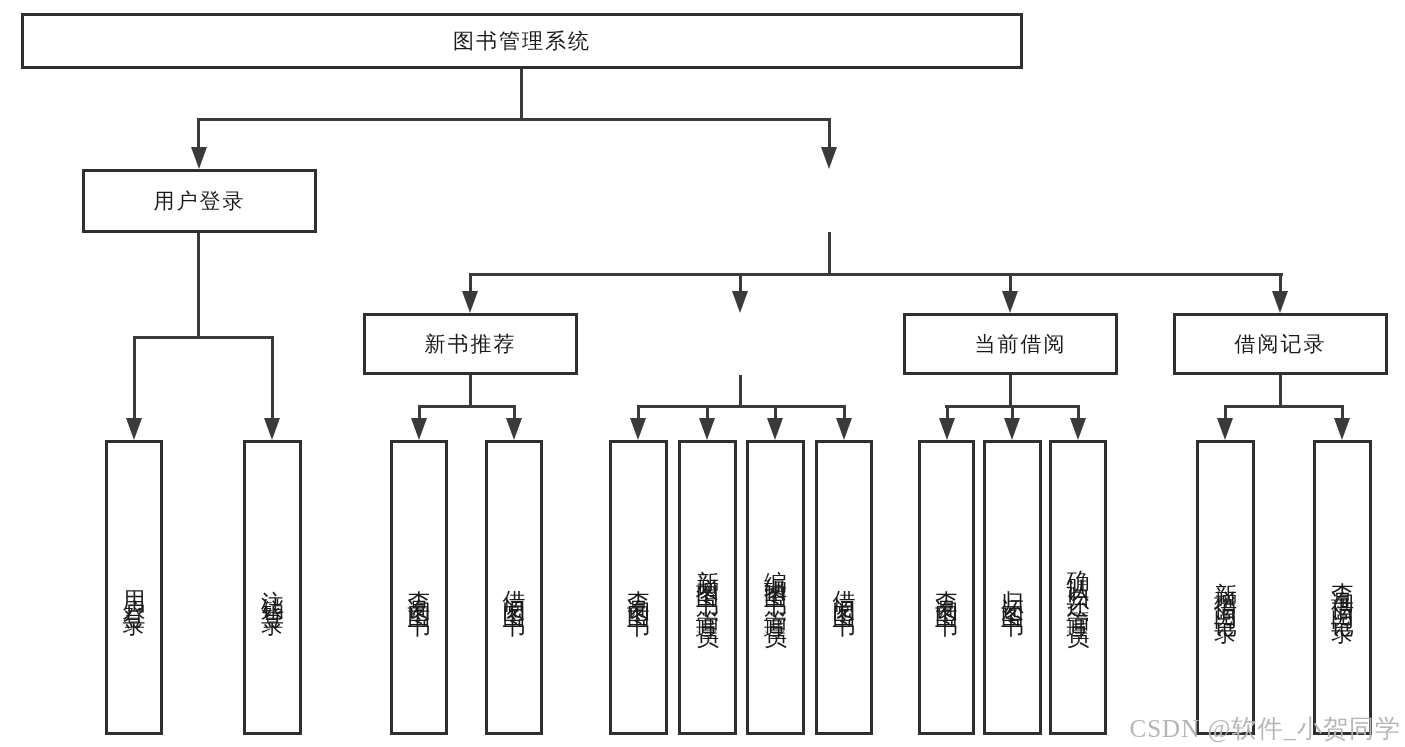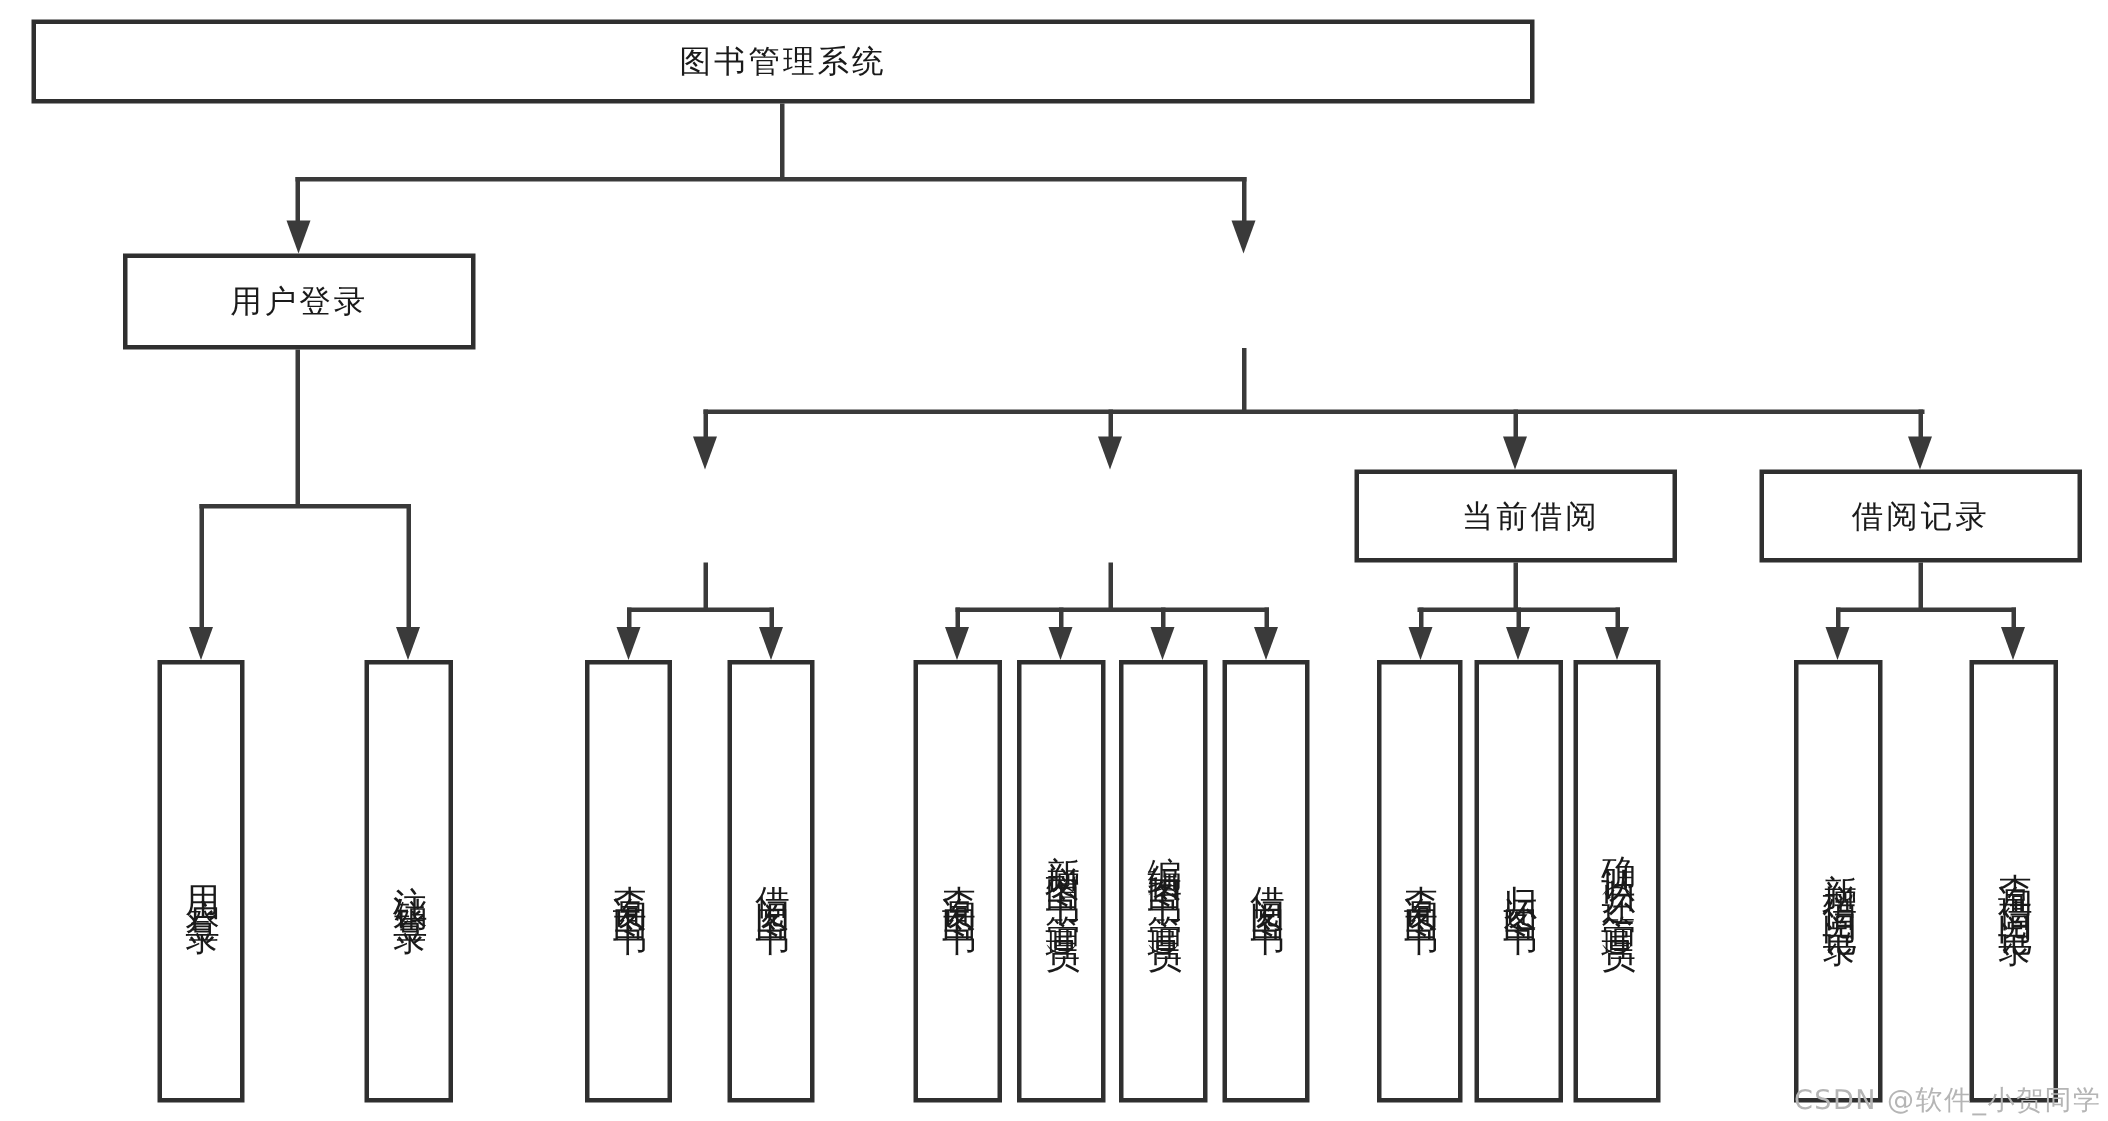--- a/index.html
+++ b/index.html
@@ -41,34 +41,36 @@
   .hl{position:absolute;height:3px;background:var(--line);}
   .ar{
     position:absolute;width:0;height:0;
     border-left:8px solid transparent;
     border-right:8px solid transparent;
     border-top:22px solid var(--line);
   }
   .watermark{
     position:absolute;
     right:4px;bottom:2px;
-    font-size:18px;
+    font-size:25px;
     color:var(--watermark);
     letter-spacing:1px;
+    font-family:Liberation Serif, serif;
   }
 </style>
 </head>
 <body>
 
 <div id="canvas">
 
   <div class="box" style="left:21px;top:13px;width:1002px;height:56px;">图书管理系统</div>
 
   <div class="box" style="left:82px;top:169px;width:235px;height:64px;">用户登录</div>
 
+  <div class="box" style="left:363px;top:313px;width:215px;height:62px;">新书推荐</div>
   <div class="box" style="left:903px;top:313px;width:215px;height:62px;padding-left:20px;">当前借阅</div>
   <div class="box" style="left:1173px;top:313px;width:215px;height:62px;">借阅记录</div>
 
   <div class="box vbox" style="left:105px;top:440px;width:58px;height:295px;">用户登录</div>
   <div class="box vbox" style="left:243px;top:440px;width:59px;height:295px;">注销登录</div>
 
   <div class="box vbox" style="left:390px;top:440px;width:58px;height:295px;">查询图书</div>
   <div class="box vbox" style="left:485px;top:440px;width:58px;height:295px;">借阅图书</div>
 
   <div class="box vbox" style="left:609px;top:440px;width:59px;height:295px;">查询图书</div>

